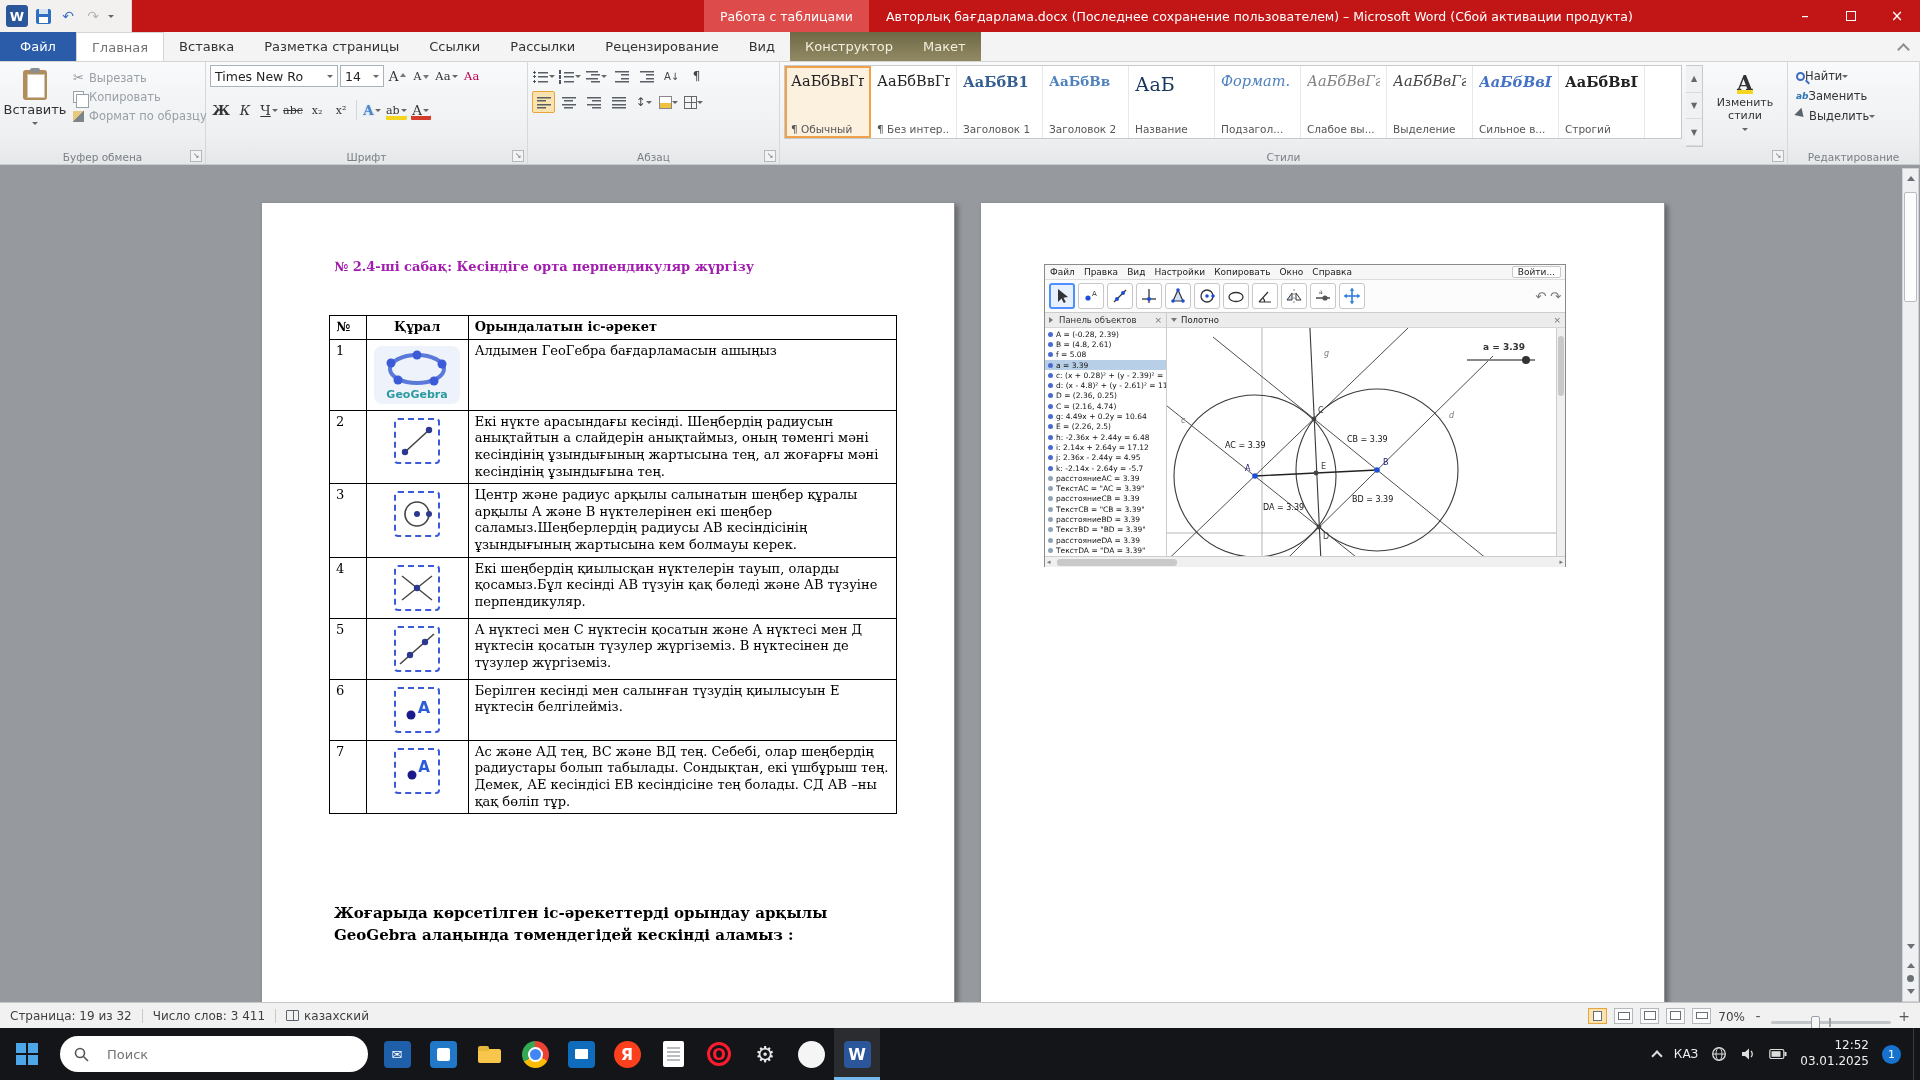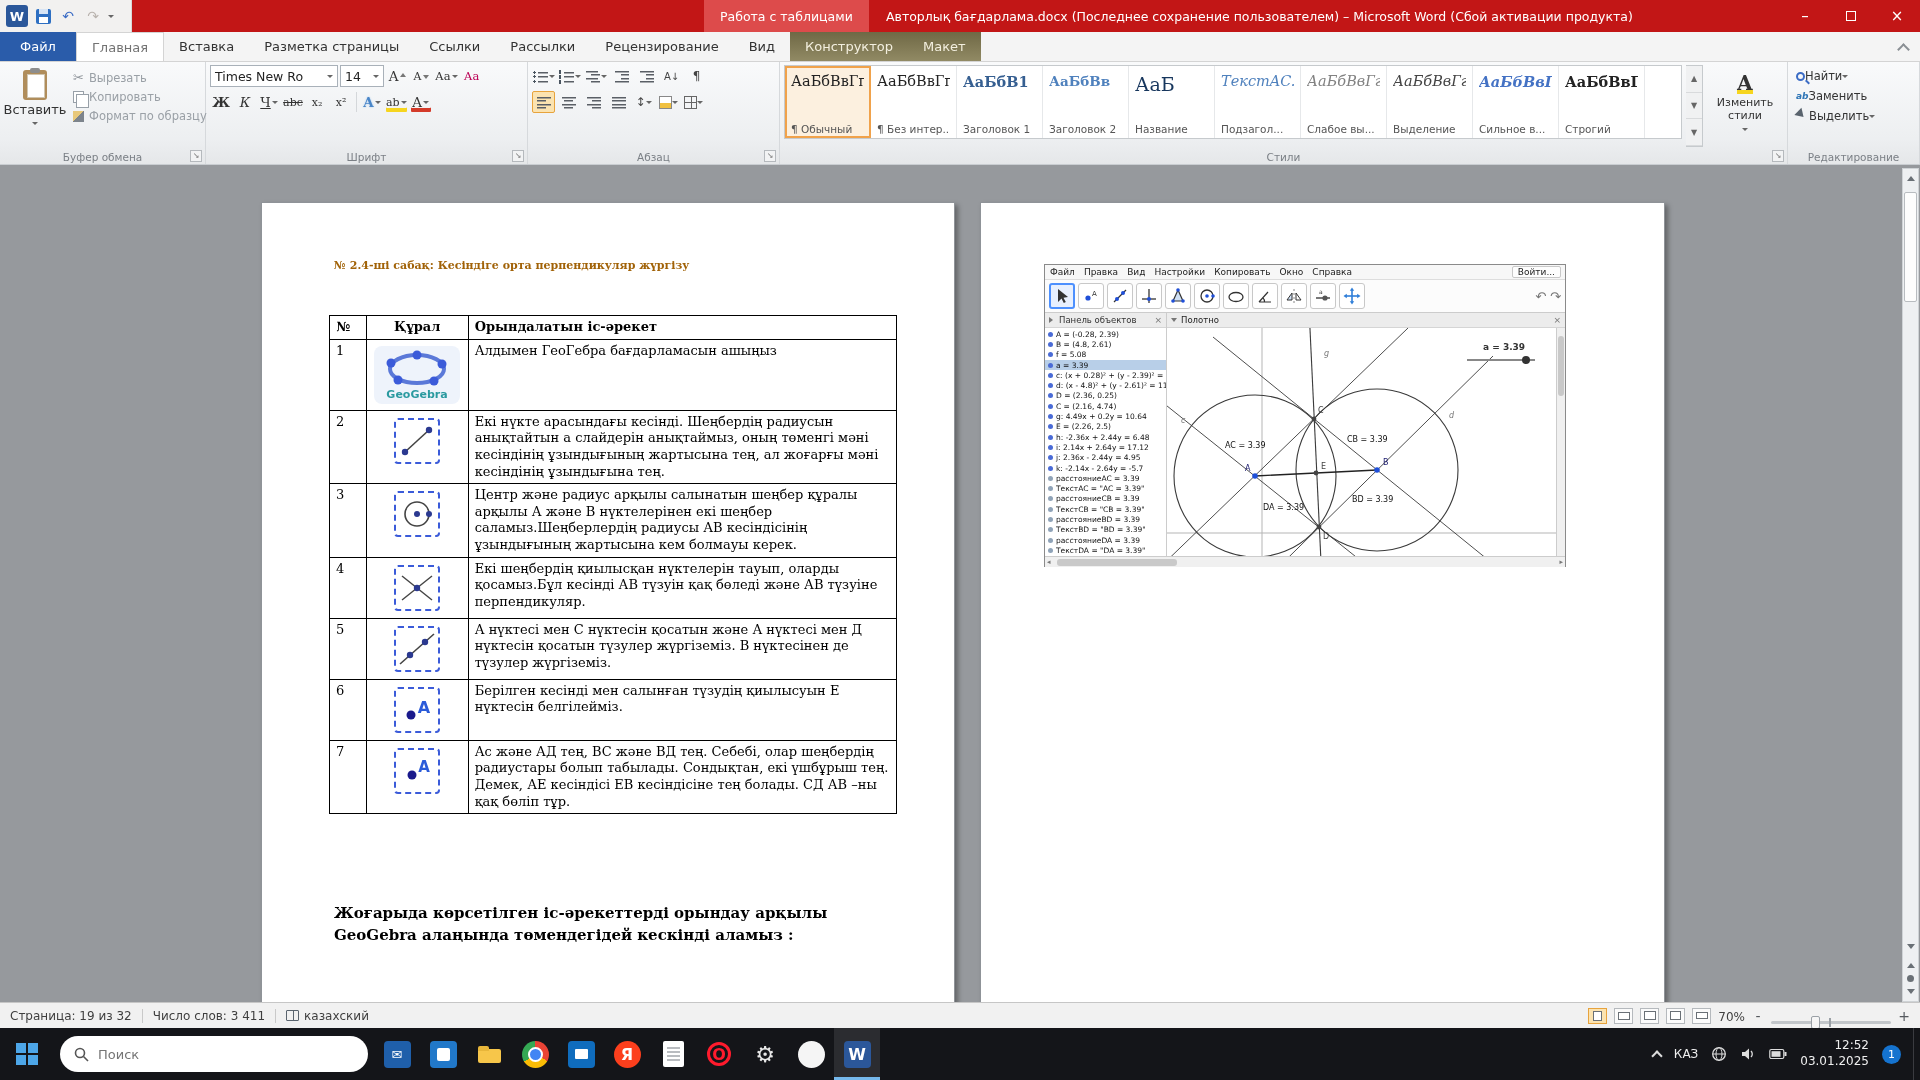--- a/index.html
+++ b/index.html
@@ -40,21 +40,21 @@
 .clip::before{content:"";position:absolute;left:4px;top:4px;width:16px;height:22px;background:#fff;border:1px solid #d0c5b0}
 .clip::after{content:"";position:absolute;left:7px;top:-2px;width:10px;height:5px;background:#8d8d8d;border-radius:2px}
 .biglbl{font-size:13px;color:#333}
 .clip-col{display:flex;flex-direction:column;gap:3px;padding-top:4px}
 .smallcmd{display:flex;align-items:center;gap:5px;font-size:11.5px;color:#9aa0a6;padding:1px 3px;white-space:nowrap}
 .i-cut{color:#8f959b;font-size:13px}
 .i-copy{position:relative;width:11px;height:12px;border:1px solid #98a0a8;background:#fff}
 .i-copy::before{content:"";position:absolute;left:2px;top:2px;width:11px;height:12px;border:1px solid #98a0a8;background:#fff}
 .i-brush{width:11px;height:11px;background:linear-gradient(135deg,#e8c87a 45%,#7d8awd 0);background:linear-gradient(135deg,#e8c87a 48%,#7d848c 48%)}
 
-#g-font{width:322px;display:flex;flex-direction:column;gap:4px}
+#g-font{width:322px;display:flex;flex-direction:column;gap:12px}
 .frow{display:flex;align-items:center;gap:2px}
 .selbox{display:flex;align-items:center;justify-content:space-between;border:1px solid #a9b1b9;background:#fff;height:22px;font-size:12.5px;padding:0 4px;color:#222}
 .sb-family{width:128px}.sb-size{width:44px}
 .fbtn{min-width:22px;height:22px;display:flex;align-items:center;justify-content:center;gap:1px;border:1px solid transparent;border-radius:2px;font-family:"DejaVu Serif","Liberation Serif",serif;font-size:13.5px;color:#333}
 .fb-b{font-weight:bold}.fb-i{font-style:italic}.fb-u{text-decoration:underline}.fb-s{text-decoration:line-through;font-size:11px}
 .fb-sup,.fb-sub{font-size:11px}
 .fb-eff{color:#4a86c8;text-shadow:0 0 2px #9ec4ea;font-weight:bold}
 .mark-y{box-shadow:inset 0 -4px 0 #f6d51f}
 .mark-r{box-shadow:inset 0 -4px 0 #d43b2a}
 .tinyup{width:0;height:0;border:3px solid transparent;border-bottom:4px solid #777;margin-bottom:5px}
@@ -108,21 +108,21 @@
 .hrnum{flex:0 0 auto}
 .ind{position:absolute}
 .ind-top{left:82px;top:1px;width:0;height:0;border:4px solid transparent;border-top:5px solid #7b8289}
 .ind-bot{left:82px;bottom:1px;width:0;height:0;border:4px solid transparent;border-bottom:5px solid #7b8289}
 #vruler{position:absolute;top:196px;left:2px;width:18px;height:798px;border:1px solid #c4c8cb;background:linear-gradient(#cdd2d6 0 56px,#fff 56px calc(100% - 36px),#cdd2d6 calc(100% - 36px));font-size:9px;color:#6b7075;text-align:center;white-space:pre-line;line-height:30px;padding-top:8px;overflow:hidden}
 
 #docarea{position:absolute;top:165px;left:0;right:0;bottom:78px;overflow:hidden;background:#96999d}
 .page{position:absolute;top:37px;background:#fff;border:1px solid #8f9398;box-shadow:3px 3px 5px rgba(0,0,0,.35)}
 #page-left{left:261px;width:694px;height:980px}
 #page-right{left:980px;width:685px;height:980px}
-#doc-heading{position:absolute;left:72px;top:56px;font-family:"DejaVu Serif","Liberation Serif",serif;font-weight:bold;font-size:11px;color:#a16207}
+#doc-heading{position:absolute;left:72px;top:56px;font-family:"DejaVu Serif","Liberation Serif",serif;font-weight:bold;font-size:13px;color:#a21caf}
 #doctable{position:absolute;left:67px;top:112px;width:568px;border-collapse:collapse;font-family:"DejaVu Serif","Liberation Serif",serif;font-size:13px;color:#000}
 #doctable td{border:1px solid #000;vertical-align:top;padding:3px 6px;line-height:1.28}
 .c-num{width:36px}.c-tool{width:100px;text-align:center}.c-act{width:420px}
 .thead td{font-weight:bold}
 .tile{width:46px;height:46px;margin:4px auto;border:2px dashed #3b5bd9;border-radius:4px;background:#fff;display:flex;align-items:center;justify-content:center}
 .tile-logo{width:86px;height:58px;margin:3px auto;border-radius:8px;background:#eef3fb;display:flex;align-items:center;justify-content:center}
 #doc-closing{position:absolute;left:72px;top:700px;width:512px;font-family:"DejaVu Serif","Liberation Serif",serif;font-weight:bold;font-size:15px;line-height:1.45;color:#000}
 
 #gg{position:absolute;left:63px;top:61px;width:522px;height:303px;border:1px solid #8a8a8a;background:#f4f4f4;font-size:9px;color:#222}
 #gg-menu{height:15px;display:flex;align-items:center;gap:9px;padding:0 5px;background:#f7f7f7;border-bottom:1px solid #ddd}
@@ -170,21 +170,21 @@
 .vicon i{display:block;width:9px;height:10px;border:1px solid #6a7076;background:#fff}
 .zoom-track{position:relative;width:120px;height:3px;background:#c2c6ca;border-radius:2px}
 .zoom-notch{position:absolute;left:58px;top:-3px;width:2px;height:9px;background:#9aa0a6}
 .zoom-thumb{position:absolute;left:40px;top:-5px;width:9px;height:13px;background:#f6f6f6;border:1px solid #9aa0a6;border-radius:2px}
 .zpm{font-size:14px;color:#55595e;width:12px;text-align:center}
 
 #taskbar{position:absolute;left:0;right:0;top:1028px;height:52px;background:#141519;display:flex;align-items:center;color:#eee}
 #start{width:54px;height:52px;display:flex;align-items:center;justify-content:center}
 .winlogo{display:grid;grid-template-columns:10px 10px;grid-template-rows:10px 10px;gap:2px}
 .winlogo i{background:#4da6e8}
-#tb-search{width:308px;height:36px;background:#fff;border-radius:18px;display:flex;align-items:center;gap:9px;padding:0 14px;margin:0 6px}
+#tb-search{width:308px;height:36px;background:#fff;border-radius:18px;display:flex;align-items:center;gap:18px;padding:0 14px;margin:0 6px}
 #tb-search svg{flex:none}
 #tb-search input{border:none;outline:none;font-size:13px;color:#444;width:220px;background:transparent;font-family:inherit}
 .app{width:46px;height:52px;display:flex;align-items:center;justify-content:center;position:relative}
 .app.active{background:rgba(255,255,255,.10);box-shadow:inset 0 -3px 0 #76b9ed}
 .appbox{width:27px;height:27px;display:flex;align-items:center;justify-content:center;font-size:16px;font-weight:bold;border-radius:4px}
 .a-mail .appbox{background:#1f5faa;color:#fff;font-size:13px}
 .a-photos .appbox{background:#2178c9;position:relative}
 .a-photos .appbox::after{content:"";width:13px;height:13px;background:#fff;border-radius:2px}
 .a-folder .appbox{position:relative}
 .a-folder .appbox::before{content:"";position:absolute;left:2px;top:8px;width:23px;height:14px;background:#f7c64a;border-radius:2px}
@@ -398,21 +398,21 @@
         </div>
         <div class="gitem st-h2">
           <div class="sample">АаБбВв</div>
           <div class="gname">Заголовок 2</div>
         </div>
         <div class="gitem st-title">
           <div class="sample">АаБ</div>
           <div class="gname">Название</div>
         </div>
         <div class="gitem st-sub">
-          <div class="sample">ТекстAC.</div>
+          <div class="sample">Формат.</div>
           <div class="gname">Подзагол...</div>
         </div>
         <div class="gitem st-subtle">
           <div class="sample">АаБбВвГг.</div>
           <div class="gname">Слабое вы...</div>
         </div>
         <div class="gitem st-emph">
           <div class="sample">АаБбВвГг.</div>
           <div class="gname">Выделение</div>
         </div>

